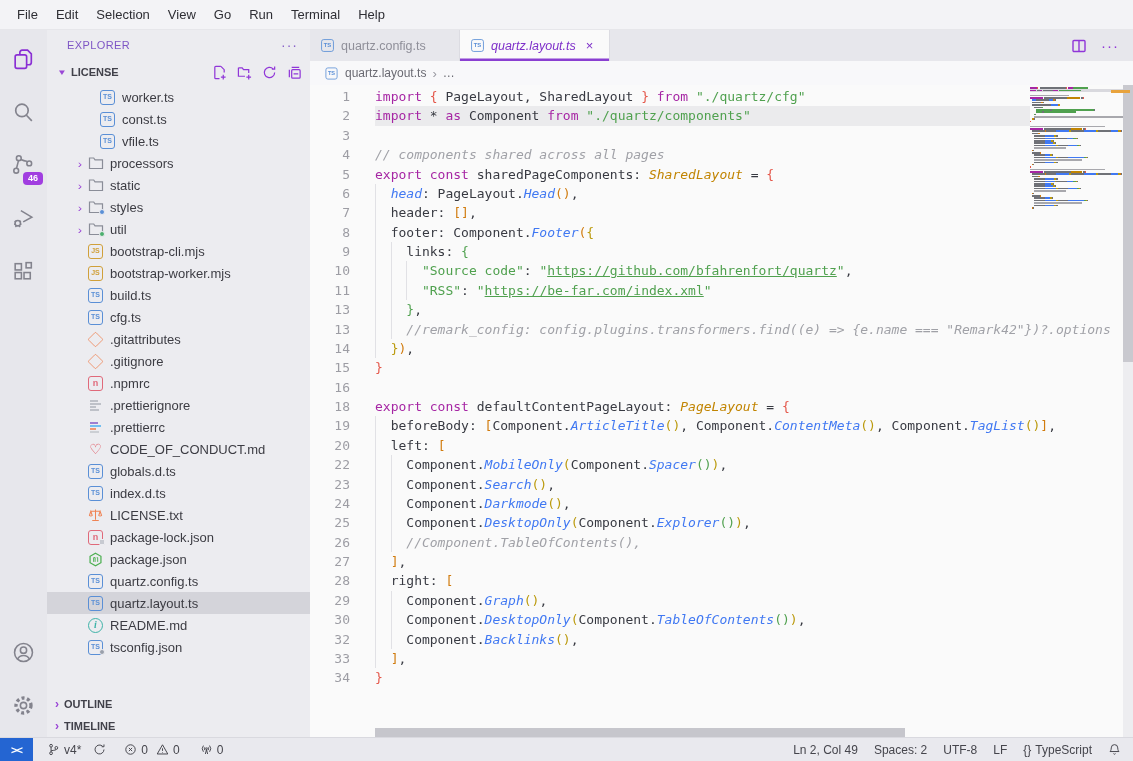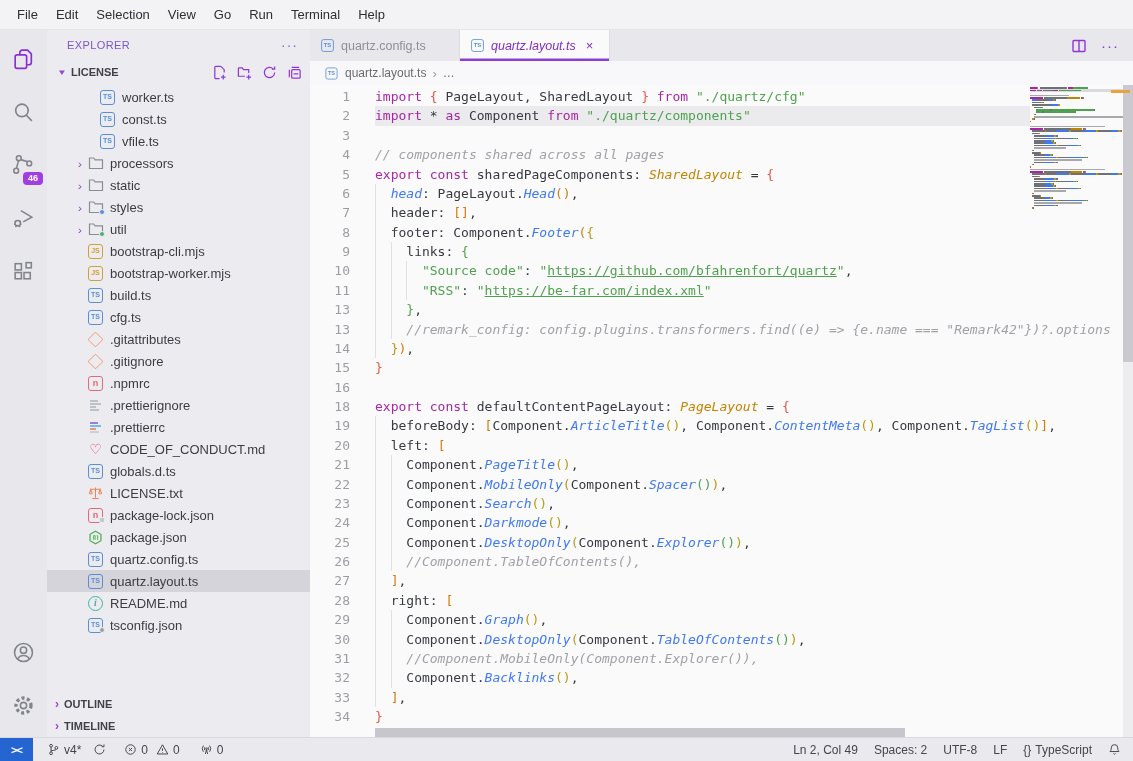--- a/index.html
+++ b/index.html
@@ -323,20 +323,26 @@
           <span>CODE_OF_CONDUCT.md</span>
         </div>
         <div class="tree-row" style="padding-left: 40px;">
           <span class="tico">
             <span class="fic ts">TS</span>
           </span>
           <span>globals.d.ts</span>
         </div>
         <div class="tree-row" style="padding-left: 40px;">
           <span class="tico">
+            <span class="fic ts">TS</span>
+          </span>
+          <span>index.d.ts</span>
+        </div>
+        <div class="tree-row" style="padding-left: 40px;">
+          <span class="tico">
             <svg width="15" height="14" viewBox="0 0 16 15" fill="none" stroke="#ef8354" stroke-width="1.1">
               <path d="M8 1.5v11M4.5 13.5h7M3 3.5h10M3 3.5L1.5 8a2 2 0 0 0 3 0zM13 3.5L11.5 8a2 2 0 0 0 3 0z"></path>
             </svg>
           </span>
           <span>LICENSE.txt</span>
         </div>
         <div class="tree-row" style="padding-left: 40px;">
           <span class="tico">
             <span class="fic npmred">n</span>
             <span class="dot" style="background:#c7cad1;border-radius:1px"></span>
@@ -433,31 +439,29 @@
           <div class="cl"><span class="ln">10</span><span class="ct"><span class="guides" style="width: 6ch;"></span><span class="tok-p">      </span><span class="tok-s">"Source code"</span><span class="tok-p">: </span><span class="tok-s">"</span><span class="tok-u">https://github.com/bfahrenfort/quartz</span><span class="tok-s">"</span><span class="tok-p">,</span></span></div>
           <div class="cl"><span class="ln">11</span><span class="ct"><span class="guides" style="width: 6ch;"></span><span class="tok-p">      </span><span class="tok-s">"RSS"</span><span class="tok-p">: </span><span class="tok-s">"</span><span class="tok-u">https://be-far.com/index.xml</span><span class="tok-s">"</span></span></div>
           <div class="cl"><span class="ln">13</span><span class="ct"><span class="guides" style="width: 4ch;"></span><span class="tok-p">    </span><span class="tok-b4">}</span><span class="tok-p">,</span></span></div>
           <div class="cl"><span class="ln">13</span><span class="ct"><span class="guides" style="width: 4ch;"></span><span class="tok-p">    </span><span class="tok-c">//remark_config: config.plugins.transformers.find((e) =&gt; {e.name === "Remark42"})?.options</span></span></div>
           <div class="cl"><span class="ln">14</span><span class="ct"><span class="guides" style="width: 2ch;"></span><span class="tok-p">  </span><span class="tok-b3">}</span><span class="tok-b2">)</span><span class="tok-p">,</span></span></div>
           <div class="cl"><span class="ln">15</span><span class="ct"><span class="tok-b1">}</span></span></div>
           <div class="cl"><span class="ln">16</span><span class="ct"></span></div>
           <div class="cl"><span class="ln">18</span><span class="ct"><span class="tok-k">export const</span><span class="tok-p"> defaultContentPageLayout: </span><span class="tok-t">PageLayout</span><span class="tok-p"> = </span><span class="tok-b1">{</span></span></div>
           <div class="cl"><span class="ln">19</span><span class="ct"><span class="guides" style="width: 2ch;"></span><span class="tok-p">  beforeBody: </span><span class="tok-b2">[</span><span class="tok-p">Component.</span><span class="tok-f">ArticleTitle</span><span class="tok-b3">()</span><span class="tok-p">, Component.</span><span class="tok-f">ContentMeta</span><span class="tok-b3">()</span><span class="tok-p">, Component.</span><span class="tok-f">TagList</span><span class="tok-b3">()</span><span class="tok-b2">]</span><span class="tok-p">,</span></span></div>
           <div class="cl"><span class="ln">20</span><span class="ct"><span class="guides" style="width: 2ch;"></span><span class="tok-p">  left: </span><span class="tok-b2">[</span></span></div>
-          <div class="cl"><span class="ln">21</span><span class="ct"><span class="guides" style="width: 4ch;"></span><span class="tok-p">    Component.</span><span class="tok-f">PageTitle</span><span class="tok-b3">()</span><span class="tok-p">,</span></span></div>
           <div class="cl"><span class="ln">22</span><span class="ct"><span class="guides" style="width: 4ch;"></span><span class="tok-p">    Component.</span><span class="tok-f">MobileOnly</span><span class="tok-b3">(</span><span class="tok-p">Component.</span><span class="tok-f">Spacer</span><span class="tok-b4">()</span><span class="tok-b3">)</span><span class="tok-p">,</span></span></div>
           <div class="cl"><span class="ln">23</span><span class="ct"><span class="guides" style="width: 4ch;"></span><span class="tok-p">    Component.</span><span class="tok-f">Search</span><span class="tok-b3">()</span><span class="tok-p">,</span></span></div>
           <div class="cl"><span class="ln">24</span><span class="ct"><span class="guides" style="width: 4ch;"></span><span class="tok-p">    Component.</span><span class="tok-f">Darkmode</span><span class="tok-b3">()</span><span class="tok-p">,</span></span></div>
           <div class="cl"><span class="ln">25</span><span class="ct"><span class="guides" style="width: 4ch;"></span><span class="tok-p">    Component.</span><span class="tok-f">DesktopOnly</span><span class="tok-b3">(</span><span class="tok-p">Component.</span><span class="tok-f">Explorer</span><span class="tok-b4">()</span><span class="tok-b3">)</span><span class="tok-p">,</span></span></div>
           <div class="cl"><span class="ln">26</span><span class="ct"><span class="guides" style="width: 4ch;"></span><span class="tok-p">    </span><span class="tok-c">//Component.TableOfContents(),</span></span></div>
           <div class="cl"><span class="ln">27</span><span class="ct"><span class="guides" style="width: 2ch;"></span><span class="tok-p">  </span><span class="tok-b2">]</span><span class="tok-p">,</span></span></div>
           <div class="cl"><span class="ln">28</span><span class="ct"><span class="guides" style="width: 2ch;"></span><span class="tok-p">  right: </span><span class="tok-b2">[</span></span></div>
           <div class="cl"><span class="ln">29</span><span class="ct"><span class="guides" style="width: 4ch;"></span><span class="tok-p">    Component.</span><span class="tok-f">Graph</span><span class="tok-b3">()</span><span class="tok-p">,</span></span></div>
           <div class="cl"><span class="ln">30</span><span class="ct"><span class="guides" style="width: 4ch;"></span><span class="tok-p">    Component.</span><span class="tok-f">DesktopOnly</span><span class="tok-b3">(</span><span class="tok-p">Component.</span><span class="tok-f">TableOfContents</span><span class="tok-b4">()</span><span class="tok-b3">)</span><span class="tok-p">,</span></span></div>
-          <div class="cl"><span class="ln">31</span><span class="ct"><span class="guides" style="width: 4ch;"></span><span class="tok-p">    </span><span class="tok-c">//Component.MobileOnly(Component.Explorer()),</span></span></div>
           <div class="cl"><span class="ln">32</span><span class="ct"><span class="guides" style="width: 4ch;"></span><span class="tok-p">    Component.</span><span class="tok-f">Backlinks</span><span class="tok-b3">()</span><span class="tok-p">,</span></span></div>
           <div class="cl"><span class="ln">33</span><span class="ct"><span class="guides" style="width: 2ch;"></span><span class="tok-p">  </span><span class="tok-b2">]</span><span class="tok-p">,</span></span></div>
           <div class="cl"><span class="ln">34</span><span class="ct"><span class="tok-b1">}</span></span></div>
         </div>
       <div class="minimap" id="minimap">
           <div class="mline">
             <span class="bar" style="width: 7.42px; background: rgb(166, 38, 164);"></span>
             <span class="bar" style="width: 1.06px; background: rgb(228, 86, 73);"></span>
             <span class="bar" style="width: 1.06px;"></span>
             <span class="bar" style="width: 26.5px; background: rgb(111, 113, 119);"></span>

